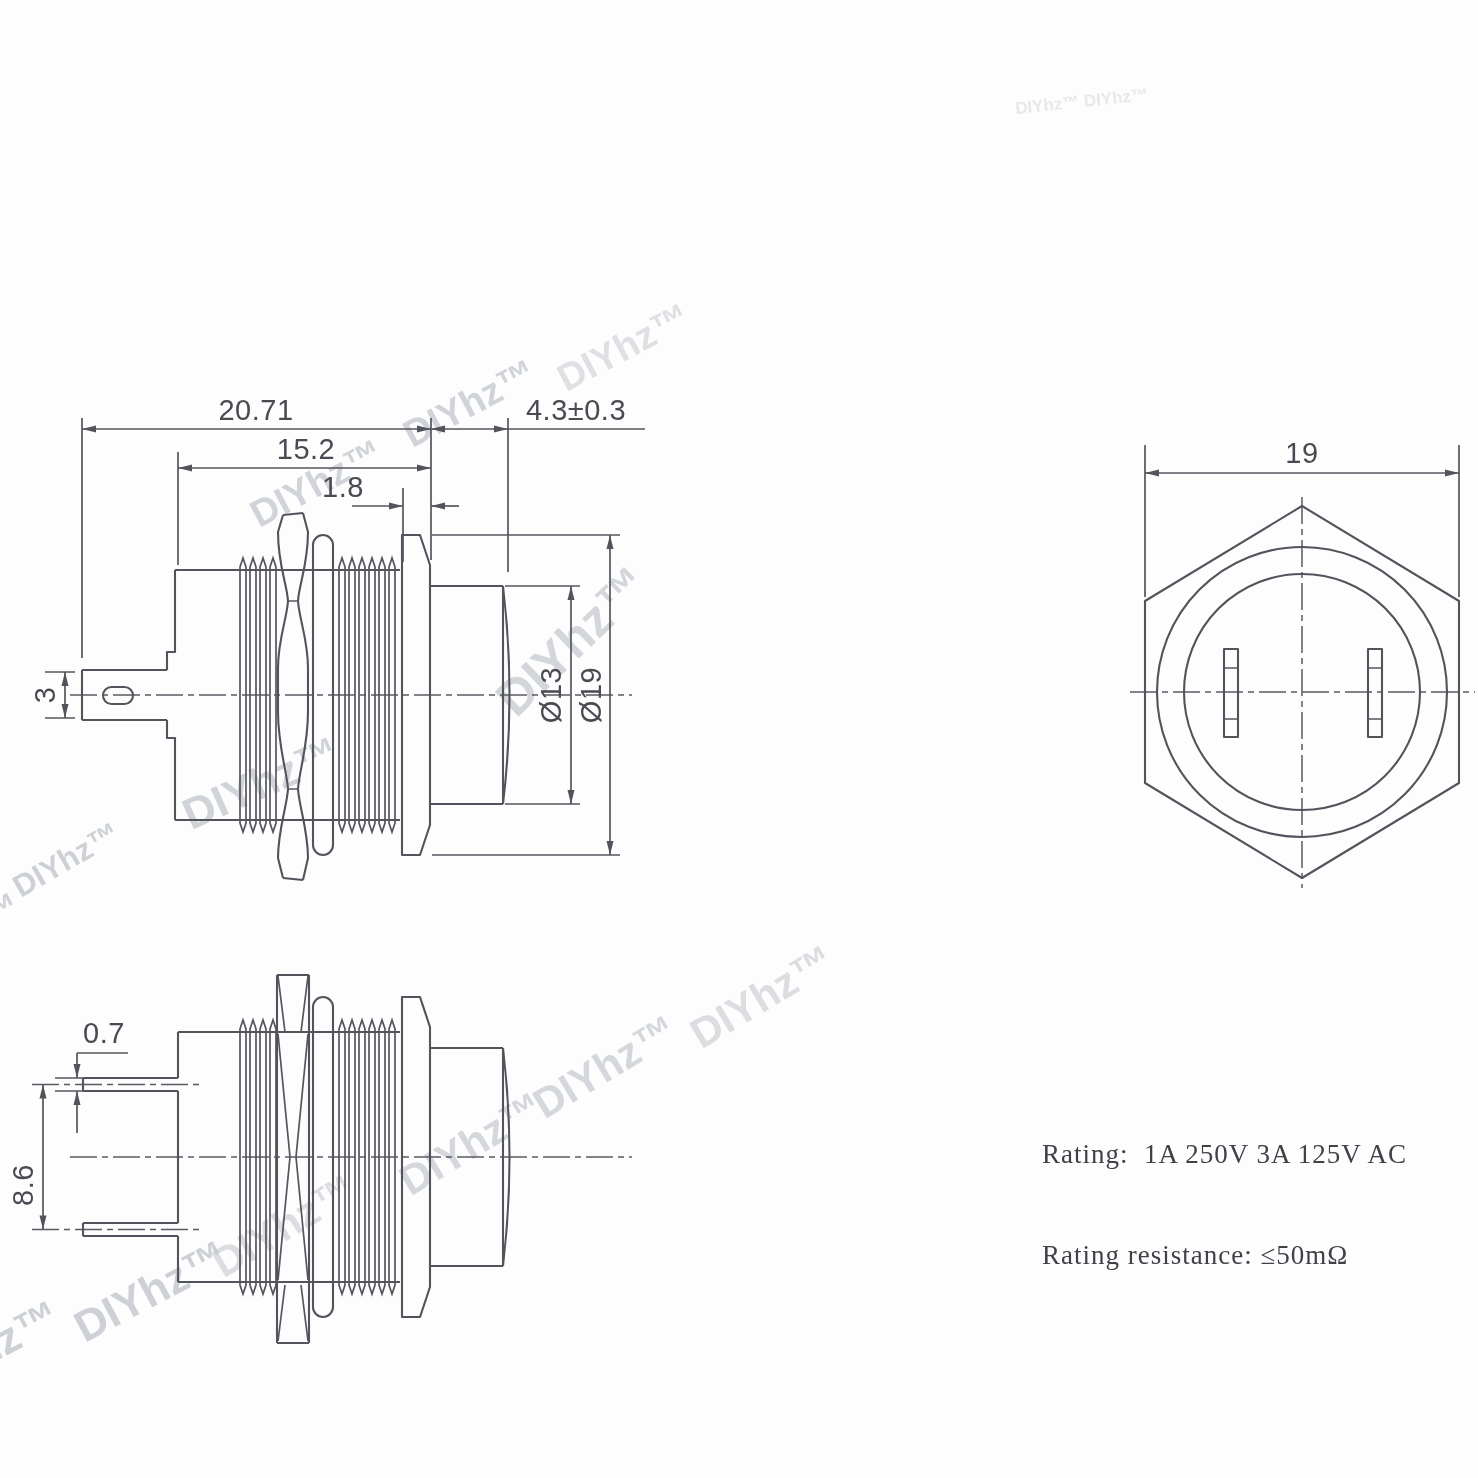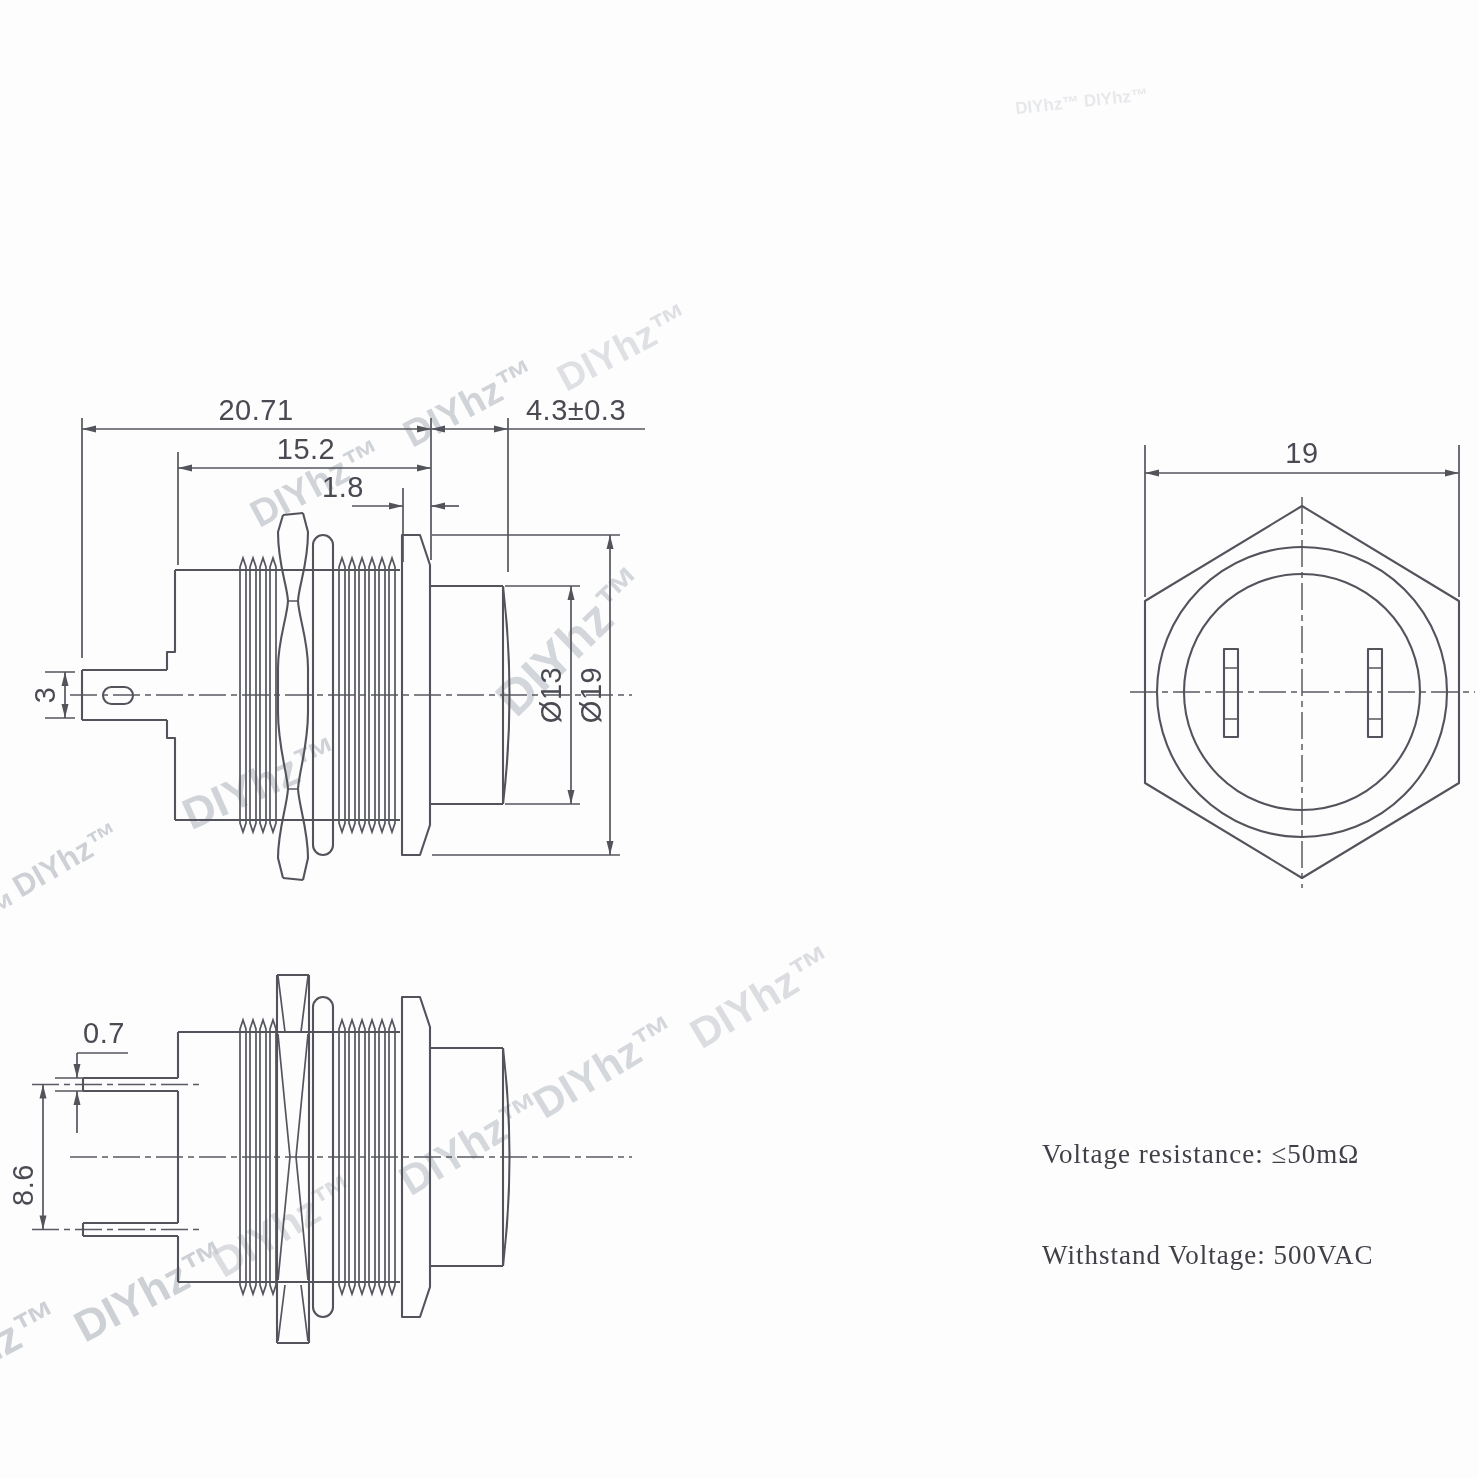--- a/index.html
+++ b/index.html
@@ -173,18 +173,18 @@
       <line class="thin" x1="77" y1="1053" x2="77" y2="1078" marker-end="url(#mB)"></line>
       <line class="thin" x1="77" y1="1133" x2="77" y2="1091" marker-end="url(#mB)"></line>
       <text class="dimtxt" x="104" y="1043" text-anchor="middle">0.7</text>
 
       <line class="thin" x1="43" y1="1084.5" x2="43" y2="1229.5" marker-start="url(#mA)" marker-end="url(#mB)"></line>
       <text class="dimtxt" x="24" y="1194" text-anchor="middle" transform="rotate(-90 24 1185)">8.6</text>
     </g>
   </svg>
 
   <div class="specs">
-    <span>Voltage resistance: ≤50mΩ</span>
-    <span>Withstand Voltage: 500VAC</span>
+    <span>Rating:  1A 250V 3A 125V AC</span>
+    <span>Rating resistance: ≤50mΩ</span>
     
   </div>
 
 </div>
 
 </body></html>

